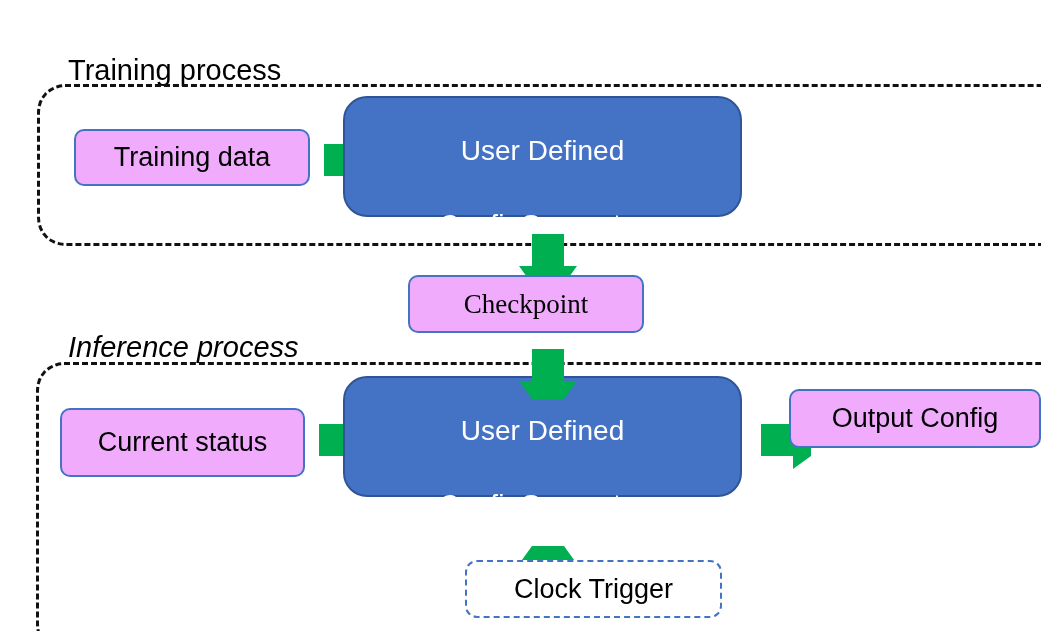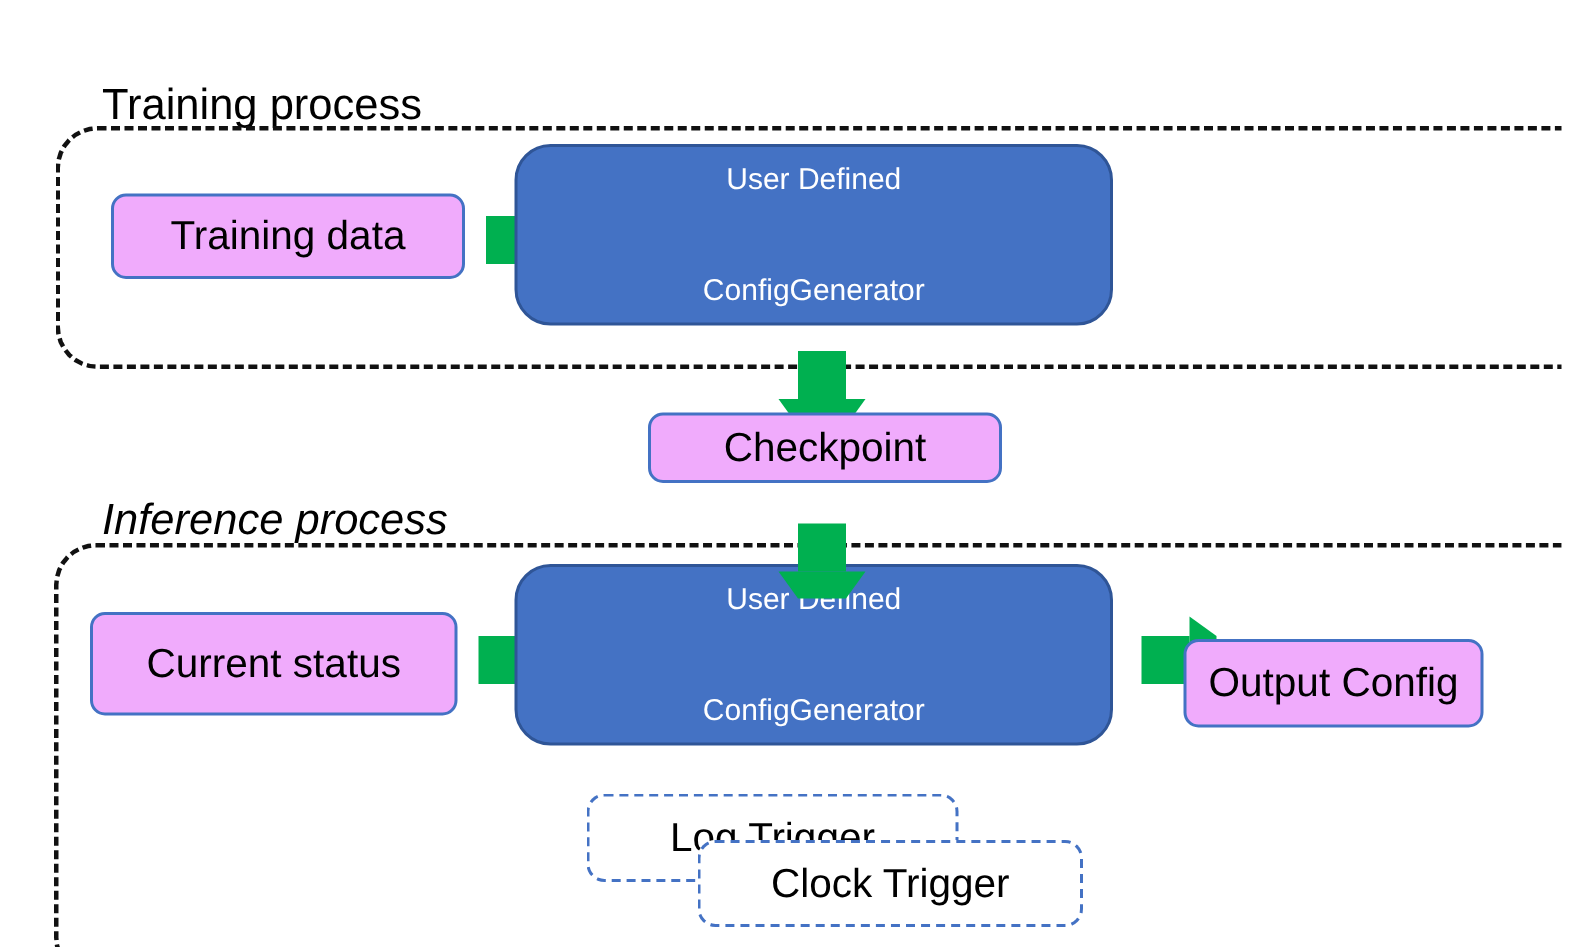--- a/index.html
+++ b/index.html
@@ -41,22 +41,22 @@
     border-radius:10px;
     display:flex;align-items:center;justify-content:center;
     font-size:27px;color:var(--text-dark);
     white-space:nowrap;
   }
   .blue-node{
     position:absolute;
     background:var(--node-fill-blue);
     border:2px solid var(--node-border-dark);
     border-radius:24px;
-    display:flex;flex-direction:column;align-items:center;justify-content:center;
-    font-size:20px;color:var(--text-light);
+    display:flex;flex-direction:column;align-items:center;
+    font-size:28px;color:var(--text-light);
     line-height:42px;
     text-align:center;
   }
   .trigger-node{
     position:absolute;
     background:#fff;
     border:2px dashed var(--outline-blue);
     border-radius:12px;
     display:flex;align-items:center;justify-content:center;
     font-size:27px;color:var(--text-dark);
@@ -92,21 +92,21 @@
   <div class="blue-node" style="left:311px;top:64px;width:399px;height:121px;">
     <span>User Defined</span>
     <span>ConfigGenerator</span>
   </div>
 
   <div class="arrow-down" style="left:500px;top:186px;width:26px;height:57px;">
     <div class="tail"></div>
     <div class="head"></div>
   </div>
 
-  <div class="white-node" style="left:400px;top:243px;width:236px;height:47px;">Checkpoint</div>
+  <div class="white-node" style="left:376px;top:243px;width:236px;height:58px;font-family:Liberation Serif, serif;">Checkpoint</div>
 
   <div class="arrow-down" style="left:500px;top:301px;width:26px;height:44px;z-index:3;">
     <div class="tail"></div>
     <div class="head"></div>
   </div>
 
   <div class="section-label" style="left:20px;top:283px;font-style:italic;">Inference process</div>
 
   <div class="dashed-container" style="left:4px;top:330px;width:1045px;height:291px;"></div>
 
@@ -120,24 +120,23 @@
   <div class="blue-node" style="left:311px;top:344px;width:399px;height:121px;z-index:2;">
     <span>User Defined</span>
     <span>ConfigGenerator</span>
   </div>
 
   <div class="arrow-right" style="left:713px;top:392px;width:44px;height:26px;">
     <div class="tail"></div>
     <div class="head"></div>
   </div>
 
-  <div class="white-node" style="left:757px;top:394px;width:200px;height:59px;">Output Config</div>
+  <div class="white-node" style="left:757px;top:357px;width:252px;height:59px;">Output Config</div>
 
   <div class="arrow-up" style="left:500px;top:466px;width:26px;height:31px;">
     <div class="head"></div>
     <div class="tail"></div>
   </div>
 
-  <div class="trigger-node" style="left:359px;top:497px;width:248px;height:59px;z-index:1;">Log Trigger</div>
 
   <div class="trigger-node" style="left:433px;top:528px;width:257px;height:58px;z-index:2;">Clock Trigger</div>
 
 </div>
 
 </body></html>

